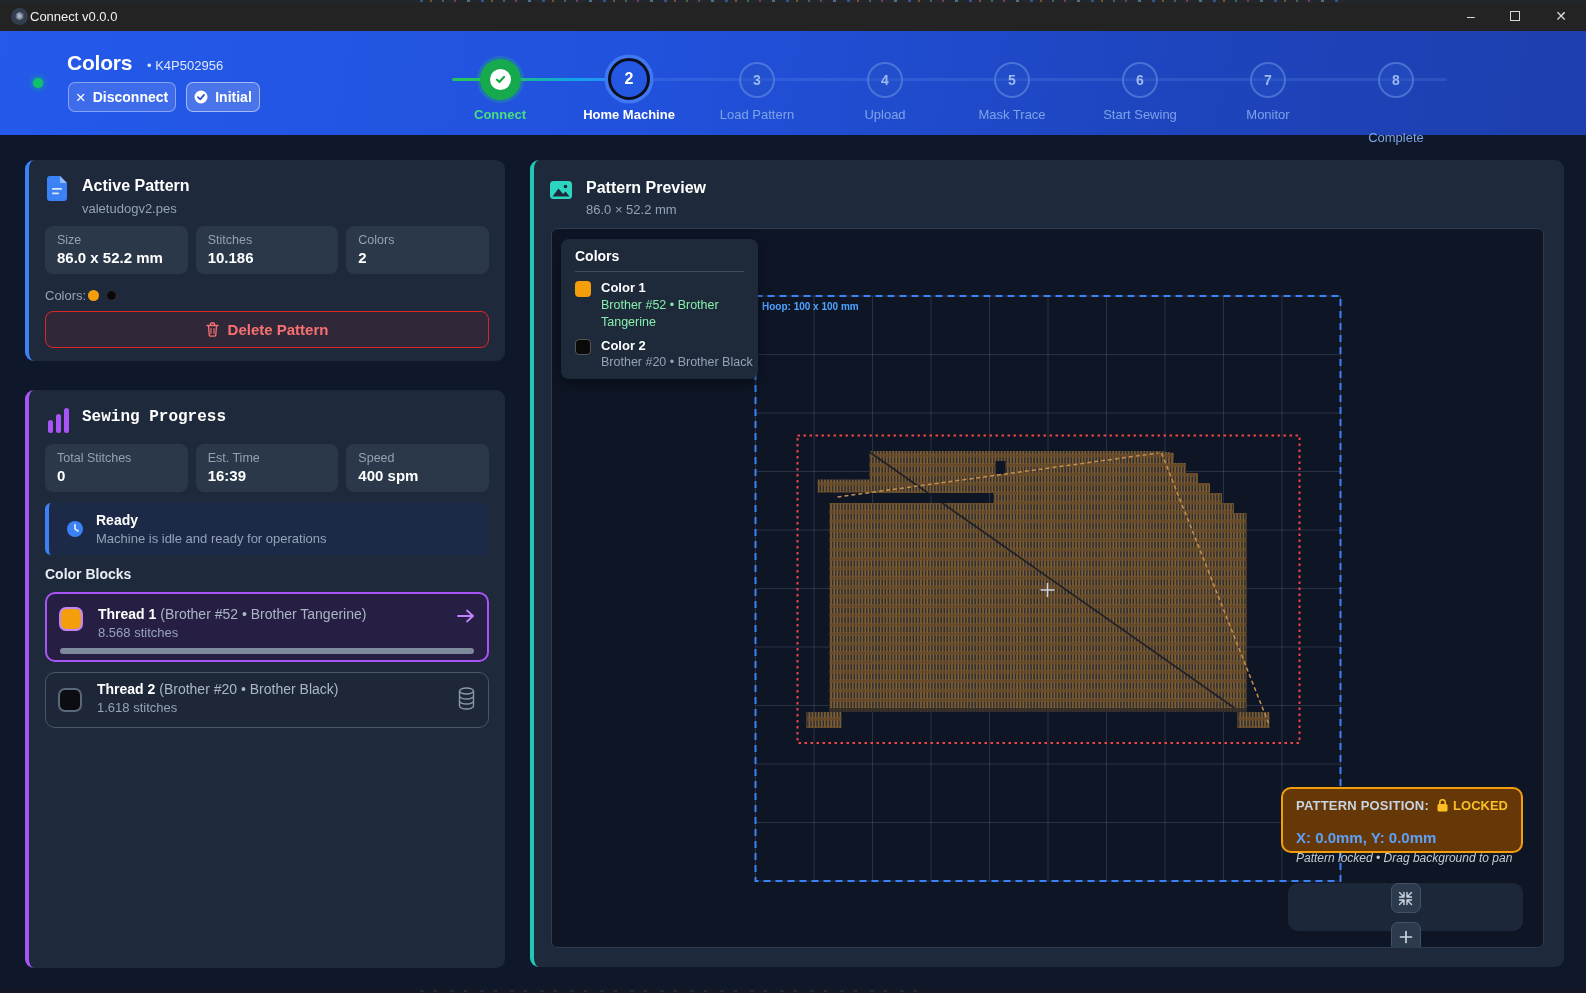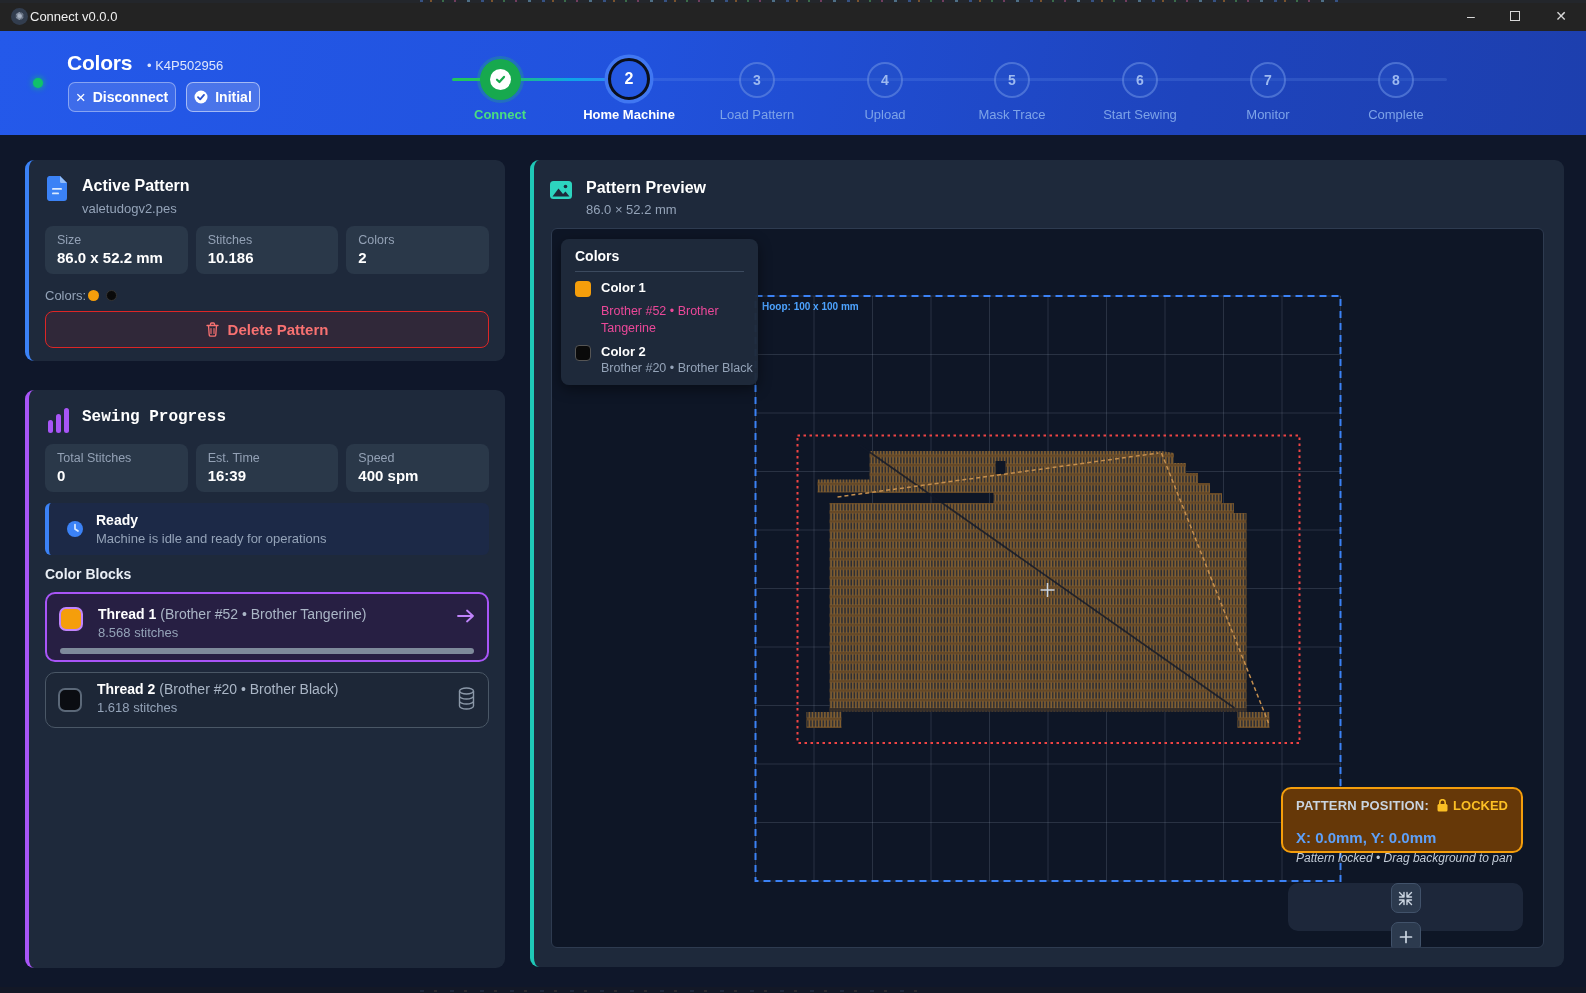--- a/index.html
+++ b/index.html
@@ -83,21 +83,21 @@
   <div class="steplabel abs upl" style="left:697px;">Load Pattern</div>
   <div class="stepcircle abs upc" style="left:867px;">4</div>
   <div class="steplabel abs upl" style="left:825px;">Upload</div>
   <div class="stepcircle abs upc" style="left:994px;">5</div>
   <div class="steplabel abs upl" style="left:952px;">Mask Trace</div>
   <div class="stepcircle abs upc" style="left:1122px;">6</div>
   <div class="steplabel abs upl" style="left:1080px;">Start Sewing</div>
   <div class="stepcircle abs upc" style="left:1250px;">7</div>
   <div class="steplabel abs upl" style="left:1208px;">Monitor</div>
   <div class="stepcircle abs upc" style="left:1378px;">8</div>
-  <div class="steplabel abs upl" style="left:1336px;">Complete</div>
+  <div class="steplabel abs upl" style="left:1336px;margin-top:23px;">Complete</div>
 </div>
 
 <div class="card" id="card1" style="left:25px; top:160px; width:480px; height:201px; border-left:4px solid #3b82f6;">
   <svg class="abs" style="left:18px;top:16px;" width="20" height="25" viewBox="0 0 20 25">
     <path d="M2 0 h11 l7 7 v15 a3 3 0 0 1 -3 3 h-15 a3 3 0 0 1 -2 -3 v-19 a3 3 0 0 1 2 -3 z" fill="#3b82f6"></path>
     <path d="M13 0 l7 7 h-5.5 a1.5 1.5 0 0 1 -1.5 -1.5 z" fill="#93bdf8"></path>
     <rect x="5" y="12" width="10" height="1.8" rx="0.9" fill="#dbeafe"></rect>
     <rect x="5" y="16.5" width="7" height="1.8" rx="0.9" fill="#dbeafe"></rect>
   </svg>
   <div class="abs" style="left:53px;top:17px;font-size:16px;font-weight:bold;color:#fff;">Active Pattern</div>
@@ -222,21 +222,21 @@
       <path d="M488.5 361 H502.5 M495.5 354 V368" stroke="#cbd5e1" stroke-width="1.5"></path>
     </svg>
 
     <div class="abs" style="left:9.5px;top:10px;width:197px;background:rgba(31,42,59,0.97);border-radius:8px;padding:9px 14px 10px;box-shadow:0 4px 14px rgba(0,0,0,0.45);">
       <div style="font-size:14px;font-weight:bold;color:#fff;">Colors</div>
       <div style="height:1px;background:#3c4a5e;margin:7px 0 8px;"></div>
       <div style="display:flex;gap:10px;">
         <div style="width:16px;height:16px;border-radius:4px;background:#f59e0b;flex:none;margin-top:1px;"></div>
         <div>
           <div style="font-size:13px;font-weight:bold;color:#fff;">Color 1</div>
-          <div style="font-size:12.5px;color:#ec4899;line-height:1.32;margin-top:8px;">Brother #52 • Brother<br>Tangerine</div>
+          <div style="font-size:12.5px;color:#86efac;line-height:1.32;margin-top:2px;">Brother #52 • Brother<br>Tangerine</div>
         </div>
       </div>
       <div style="display:flex;gap:10px;margin-top:8px;">
         <div style="width:16px;height:16px;border-radius:4px;background:#0a0a0a;border:1px solid #555;flex:none;margin-top:1px;"></div>
         <div>
           <div style="font-size:13px;font-weight:bold;color:#fff;">Color 2</div>
           <div style="font-size:12.5px;color:#94a3b8;margin-top:2px;white-space:nowrap;">Brother #20 • Brother Black</div>
         </div>
       </div>
     </div>

